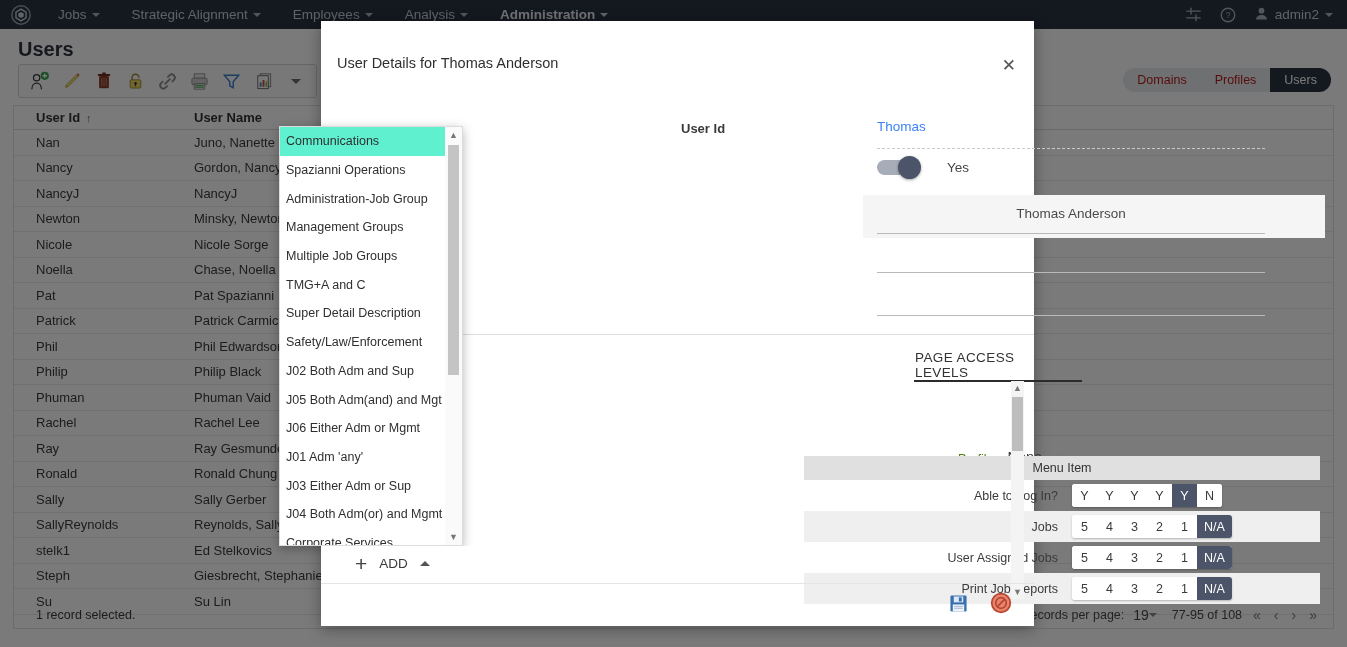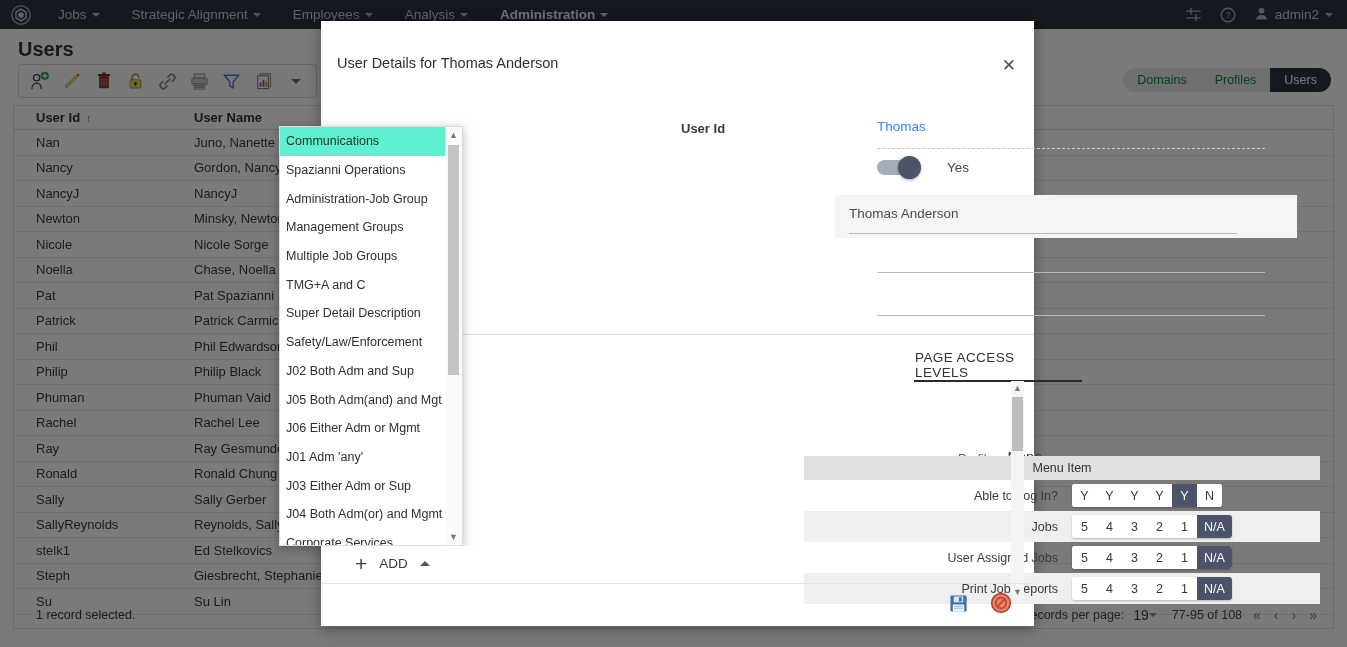--- a/index.html
+++ b/index.html
@@ -72,21 +72,21 @@
 
   
   #seg-tabs {
     position: absolute; top: 68px; right: 16px;
     height: 24px; border-radius: 12px;
     background: #e9eaec;
     display: flex; align-items: stretch; overflow: hidden;
     font-size: 12.5px;
   }
   #seg-tabs .seg {
-    padding: 0 14px; display:flex; align-items:center; color:#15803d;
+    padding: 0 14px; display:flex; align-items:center; color:#b91c1c;
   }
   #seg-tabs .seg.active { background:#2b3342; color:#fff; }
 
   
   #grid {
     position: absolute; top: 105px; left: 13px; right: 13px; bottom: 18px;
     border: 1px solid #e2e2e2; background: #fff;
     font-size: 13px; color: #3c3c3c;
   }
   .grow { display: flex; height: 25.5px; align-items: center; border-bottom: 1px solid #eaeaea; }
@@ -148,22 +148,23 @@
   }
   .switch .knob {
     position:absolute; right: -2px; top: -4px;
     width: 23px; height: 23px; border-radius: 50%;
     background: #4b5468;
     box-shadow: 0 1px 3px rgba(0,0,0,.35);
   }
   #toggle-label { font-size: 13.5px; color:#454545; }
 
   #fld-fullname-wrap {
-    position:absolute; left: 514px; top: 174px; width: 462px; height: 43px;
+    position:absolute; left: 542px; top: 174px; width: 462px; height: 43px;
     background: #f5f5f5;
+    text-align: center;
   }
   #fld-fullname {
     position:absolute; left: 14px; top: 11px; width: 388px;
     font-size: 13.5px; color:#4a4a4a; padding-bottom: 12px;
     border-bottom: 1px solid #b9b9b9;
   }
   .blank-line {
     position:absolute; left: 556px; width: 388px; height: 1px; background:#b9b9b9;
   }
   #bl1 { top: 251px; }

